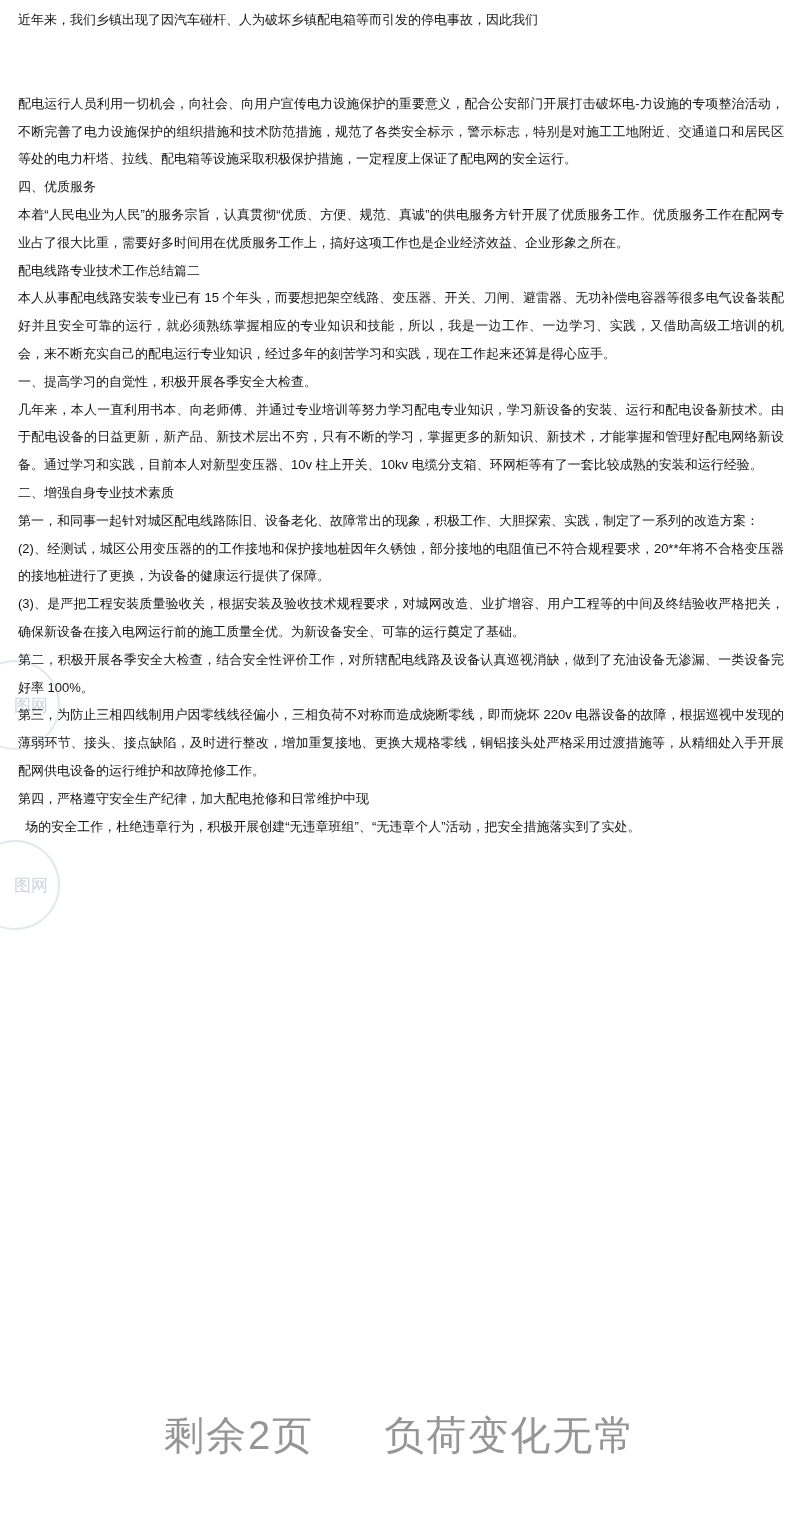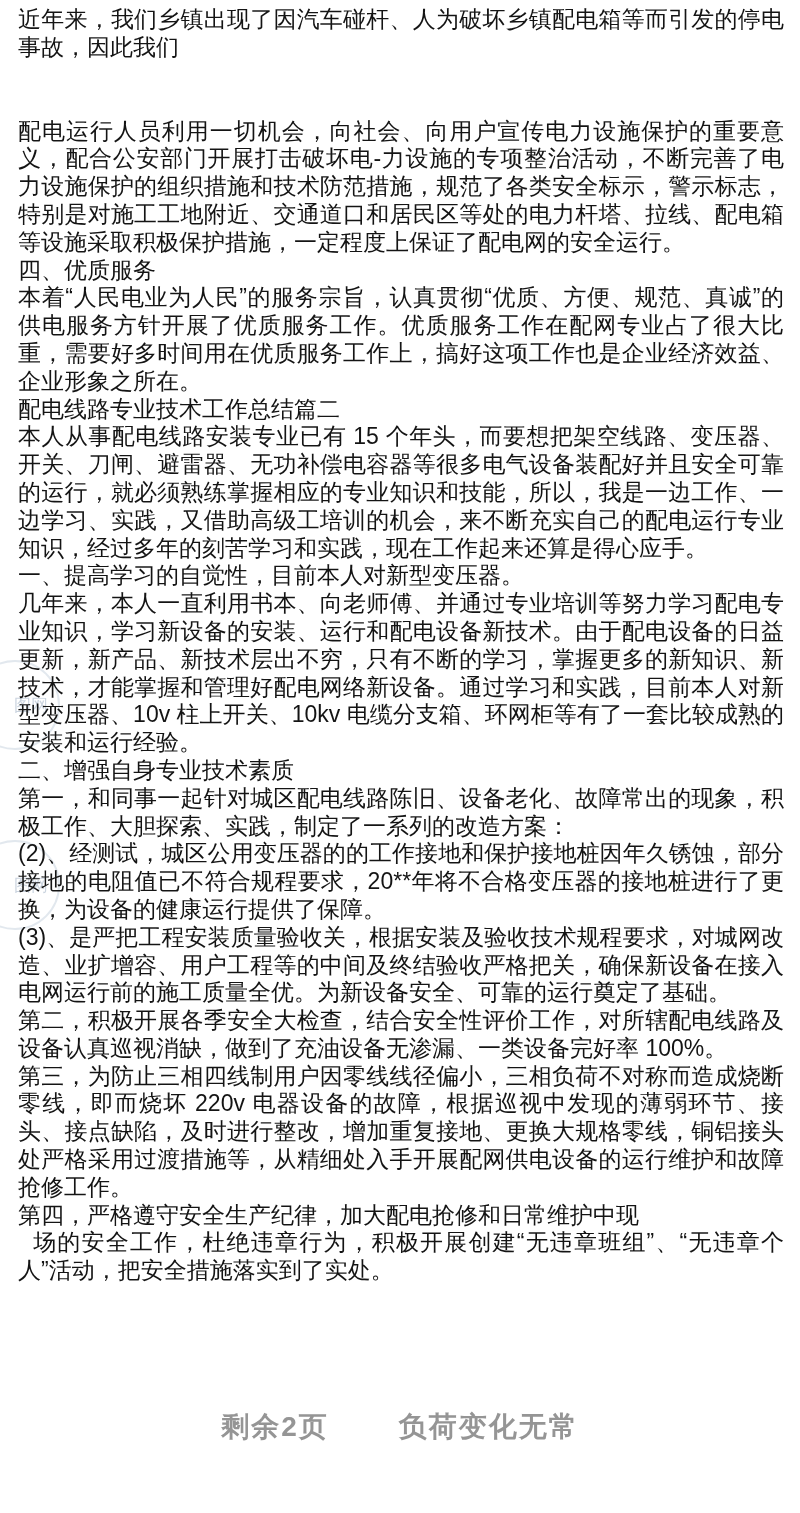--- a/index.html
+++ b/index.html
@@ -10,40 +10,40 @@
     position: relative;
     overflow: hidden;
     font-family: "Liberation Sans", "DejaVu Sans", sans-serif;
   }
   .doc {
     position: absolute;
     top: 6px;
     left: 18px;
     right: 16px;
     color: #141414;
-    font-size: 23px;
+    font-size: 13px;
     line-height: 27.8px;
     text-align: justify;
   }
   .para {
     margin: 0;
     white-space: pre-wrap;
   }
   .gap-after { margin-bottom: 56px; }
   .footer {
     position: absolute;
     top: 1408px;
     left: 0;
     width: 100%;
     display: flex;
     justify-content: center;
     align-items: baseline;
     gap: 70px;
-    font-weight: bold;
-    font-size: 28px;
+    font-weight: normal;
+    font-size: 40px;
     color: #959595;
     letter-spacing: 2px;
     font-family: "Liberation Sans", "DejaVu Sans", sans-serif;
   }
   .wm {
     position: absolute;
     left: -30px;
     width: 86px;
     height: 86px;
     border: 2px solid rgba(141, 163, 189, 0.25);
@@ -69,21 +69,21 @@
   <span>图网</span>
 </div>
 
 <div class="doc">
     <p class="para gap-after">近年来，我们乡镇出现了因汽车碰杆、人为破坏乡镇配电箱等而引发的停电事故，因此我们</p>
     <p class="para">配电运行人员利用一切机会，向社会、向用户宣传电力设施保护的重要意义，配合公安部门开展打击破坏电-力设施的专项整治活动，不断完善了电力设施保护的组织措施和技术防范措施，规范了各类安全标示，警示标志，特别是对施工工地附近、交通道口和居民区等处的电力杆塔、拉线、配电箱等设施采取积极保护措施，一定程度上保证了配电网的安全运行。</p>
     <p class="para">四、优质服务</p>
     <p class="para">本着“人民电业为人民”的服务宗旨，认真贯彻“优质、方便、规范、真诚”的供电服务方针开展了优质服务工作。优质服务工作在配网专业占了很大比重，需要好多时间用在优质服务工作上，搞好这项工作也是企业经济效益、企业形象之所在。</p>
     <p class="para">配电线路专业技术工作总结篇二</p>
     <p class="para">本人从事配电线路安装专业已有 15 个年头，而要想把架空线路、变压器、开关、刀闸、避雷器、无功补偿电容器等很多电气设备装配好并且安全可靠的运行，就必须熟练掌握相应的专业知识和技能，所以，我是一边工作、一边学习、实践，又借助高级工培训的机会，来不断充实自己的配电运行专业知识，经过多年的刻苦学习和实践，现在工作起来还算是得心应手。</p>
-    <p class="para">一、提高学习的自觉性，目前本人对新型变压器。</p>
+    <p class="para">一、提高学习的自觉性，积极开展各季安全大检查。</p>
     <p class="para">几年来，本人一直利用书本、向老师傅、并通过专业培训等努力学习配电专业知识，学习新设备的安装、运行和配电设备新技术。由于配电设备的日益更新，新产品、新技术层出不穷，只有不断的学习，掌握更多的新知识、新技术，才能掌握和管理好配电网络新设备。通过学习和实践，目前本人对新型变压器、10v 柱上开关、10kv 电缆分支箱、环网柜等有了一套比较成熟的安装和运行经验。</p>
     <p class="para">二、增强自身专业技术素质</p>
     <p class="para">第一，和同事一起针对城区配电线路陈旧、设备老化、故障常出的现象，积极工作、大胆探索、实践，制定了一系列的改造方案：</p>
     <p class="para">(2)、经测试，城区公用变压器的的工作接地和保护接地桩因年久锈蚀，部分接地的电阻值已不符合规程要求，20**年将不合格变压器的接地桩进行了更换，为设备的健康运行提供了保障。</p>
     <p class="para">(3)、是严把工程安装质量验收关，根据安装及验收技术规程要求，对城网改造、业扩增容、用户工程等的中间及终结验收严格把关，确保新设备在接入电网运行前的施工质量全优。为新设备安全、可靠的运行奠定了基础。</p>
     <p class="para">第二，积极开展各季安全大检查，结合安全性评价工作，对所辖配电线路及设备认真巡视消缺，做到了充油设备无渗漏、一类设备完好率 100%。</p>
     <p class="para">第三，为防止三相四线制用户因零线线径偏小，三相负荷不对称而造成烧断零线，即而烧坏 220v 电器设备的故障，根据巡视中发现的薄弱环节、接头、接点缺陷，及时进行整改，增加重复接地、更换大规格零线，铜铝接头处严格采用过渡措施等，从精细处入手开展配网供电设备的运行维护和故障抢修工作。</p>
     <p class="para">第四，严格遵守安全生产纪律，加大配电抢修和日常维护中现</p>
     <p class="para">  场的安全工作，杜绝违章行为，积极开展创建“无违章班组”、“无违章个人”活动，把安全措施落实到了实处。</p>
   </div>

